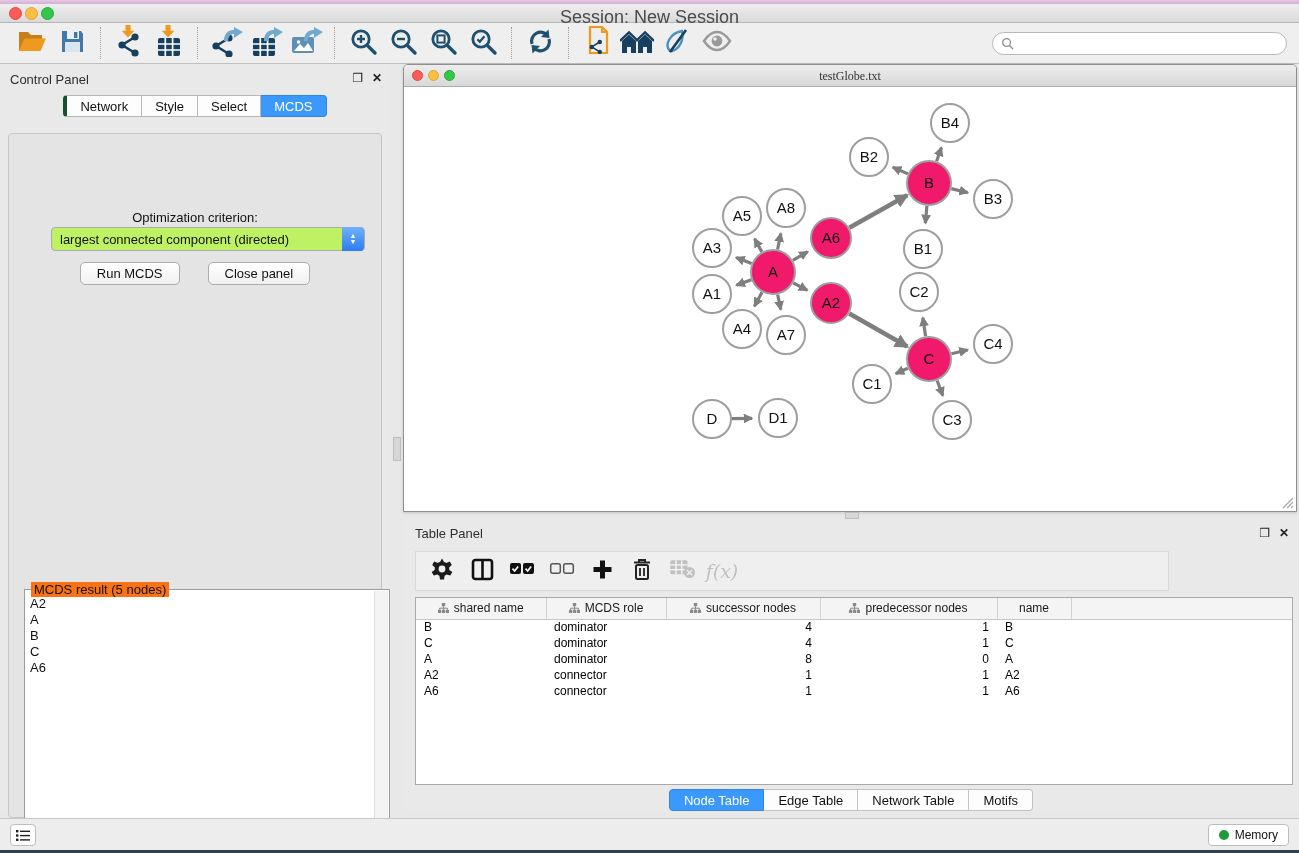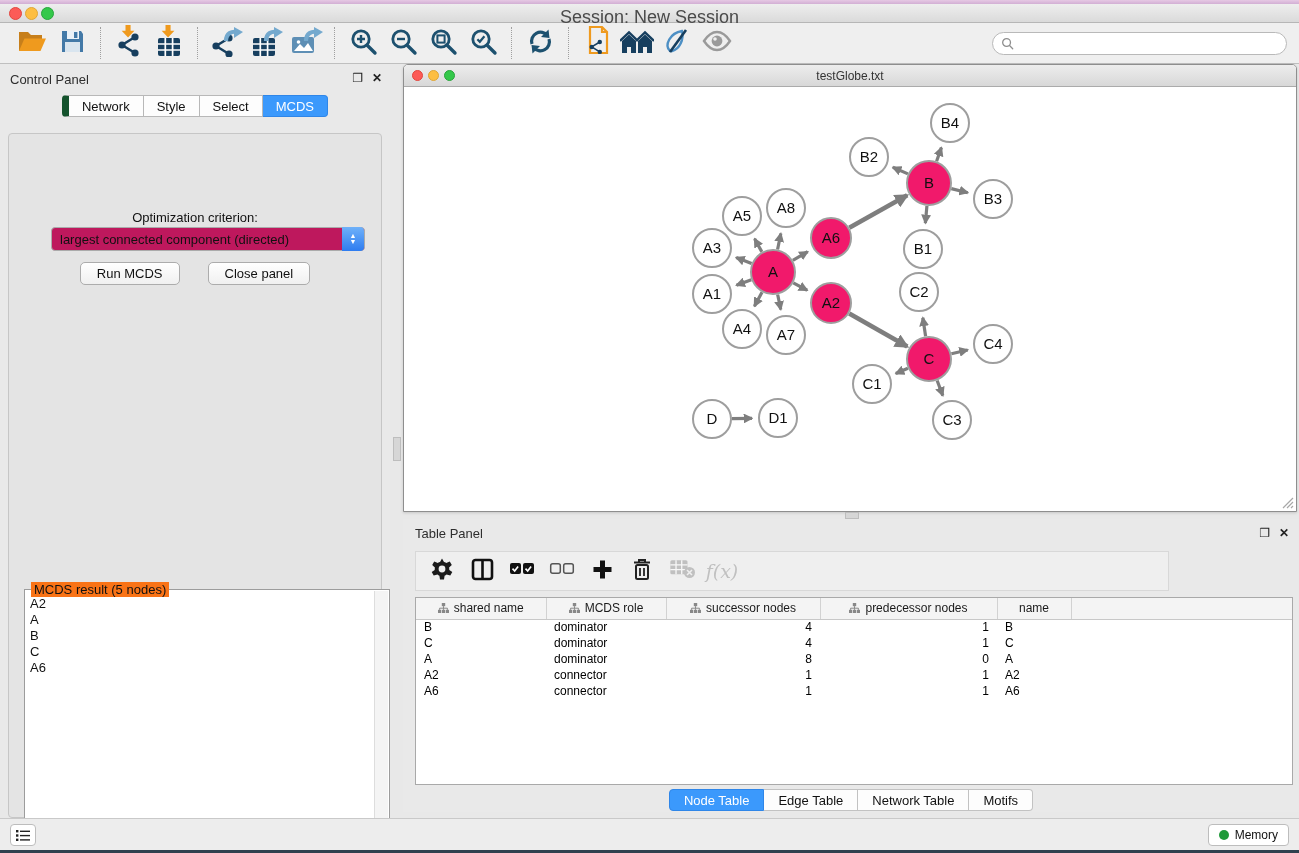--- a/index.html
+++ b/index.html
@@ -29,27 +29,27 @@
   
   .control-panel { position:absolute; left:0; top:64px; width:390px; height:746px; background:#E9E9E9; }
   .panel-title { font-size:13px; color:#2E2E2E; }
   .cp-title { position:absolute; left:10px; top:8px; }
   .panel-btns { position:absolute; top:7px; font-size:12px; color:#222; display:flex; gap:9px; }
   .cp-btns { right:8px; }
   .panel-btns span { cursor:default; }
   .cp-tabs { position:absolute; left:0; top:31px; width:100%; display:flex; justify-content:center; z-index:2; }
   .cptab { height:22px; padding:0 13px; background:#FDFDFD; border:1px solid #B8B8B8; border-left:none;
            font-size:13px; color:#111; display:flex; align-items:center; }
-  .cptab.first { border-left:7px solid #14532d; border-radius:4px 0 0 4px; }
+  .cptab.first { border-left:4px solid #14532d; border-radius:4px 0 0 4px; }
   .cptab.last { border-radius:0 4px 4px 0; }
   .cptab.active { background:#3B99FC; color:#fff; border-color:#2F86E8; }
   .cp-inner { position:absolute; left:8px; top:53px; width:374px; height:685px; background:#E4E4E4;
               border:1px solid #C6C6C6; border-radius:4px;margin-top:16px; }
   .opt-label { position:absolute; left:0; width:100%; top:76px; text-align:center; font-size:13px; color:#111; }
-  .criterion { position:absolute; left:42px; top:93px; width:314px; height:24px; background:#be185d;
+  .criterion { position:absolute; left:42px; top:93px; width:314px; height:24px; background:#bef264;
                border:1px solid #ABABAB; border-radius:4px; font-size:13px; color:#111;
                display:flex; align-items:center; padding-left:8px; }
   .criterion .stepper { position:absolute; right:0; top:-1px; width:22px; height:24px; border-radius:0 4px 4px 0;
                background:linear-gradient(#6FB1F9,#2E7CF0); display:flex; flex-direction:column;
                align-items:center; justify-content:center; color:#fff; font-size:7px; line-height:6px; }
   .cp-buttons { position:absolute; left:0; top:128px; width:100%; display:flex; justify-content:center; gap:28px; }
   .mac-btn { height:23px; padding:0 16px; background:linear-gradient(#FFFFFF,#F0F0F0); border:1px solid #ACACAC;
              border-radius:5px; font-size:13px; color:#111; display:flex; align-items:center; }
   .result-box { position:absolute; left:15px; top:455px; width:366px; height:344px; border:1px solid #9C9C9C;
                 background:#fff; }
@@ -58,21 +58,21 @@
                  font-size:13px; color:#111; }
   .result-item { line-height:16px; padding-left:3px; }
   .result-scroll { position:absolute; right:1px; top:1px; width:14px; bottom:1px; background:#F4F4F4; border-left:1px solid #DDD; }
 
   
   .net-window { position:absolute; left:403px; top:64px; width:894px; height:448px; background:#fff;
                 border:1px solid #8E8E8E; border-radius:5px 5px 0 0; box-shadow:0 1px 3px rgba(0,0,0,.15); }
   .net-titlebar { position:absolute; left:0; top:0; width:100%; height:22px; border-radius:4px 4px 0 0;
                   background:linear-gradient(#EDEDED,#D8D8D8); border-bottom:1px solid #ABABAB; }
   .net-titlebar .tl { width:11px; height:11px; top:5px; }
-  .net-titlebar .title { position:absolute; left:0; right:0; top:4px; text-align:center; font-size:12px; color:#333; }
+  .net-titlebar .title { position:absolute; left:0; right:0; top:4px; text-align:center; font-size:12px; color:#333;font-family:Liberation Serif, serif; }
   .net-canvas { position:absolute; left:1px; top:23px; }
   .resize-grip { position:absolute; right:2px; bottom:2px; }
 
   .v-splitter-handle { position:absolute; left:393px; top:437px; width:8px; height:24px; background:#D6D6D6; border:1px solid #BDBDBD; }
   .h-splitter-handle { position:absolute; left:845px; top:512px; width:14px; height:7px; background:#D6D6D6; border:1px solid #BDBDBD; }
 
   
   .table-panel { position:absolute; left:403px; top:519px; width:896px; height:293px; background:#E9E9E9; }
   .tp-title { position:absolute; left:12px; top:7px; }
   .tp-btns { right:10px; }

